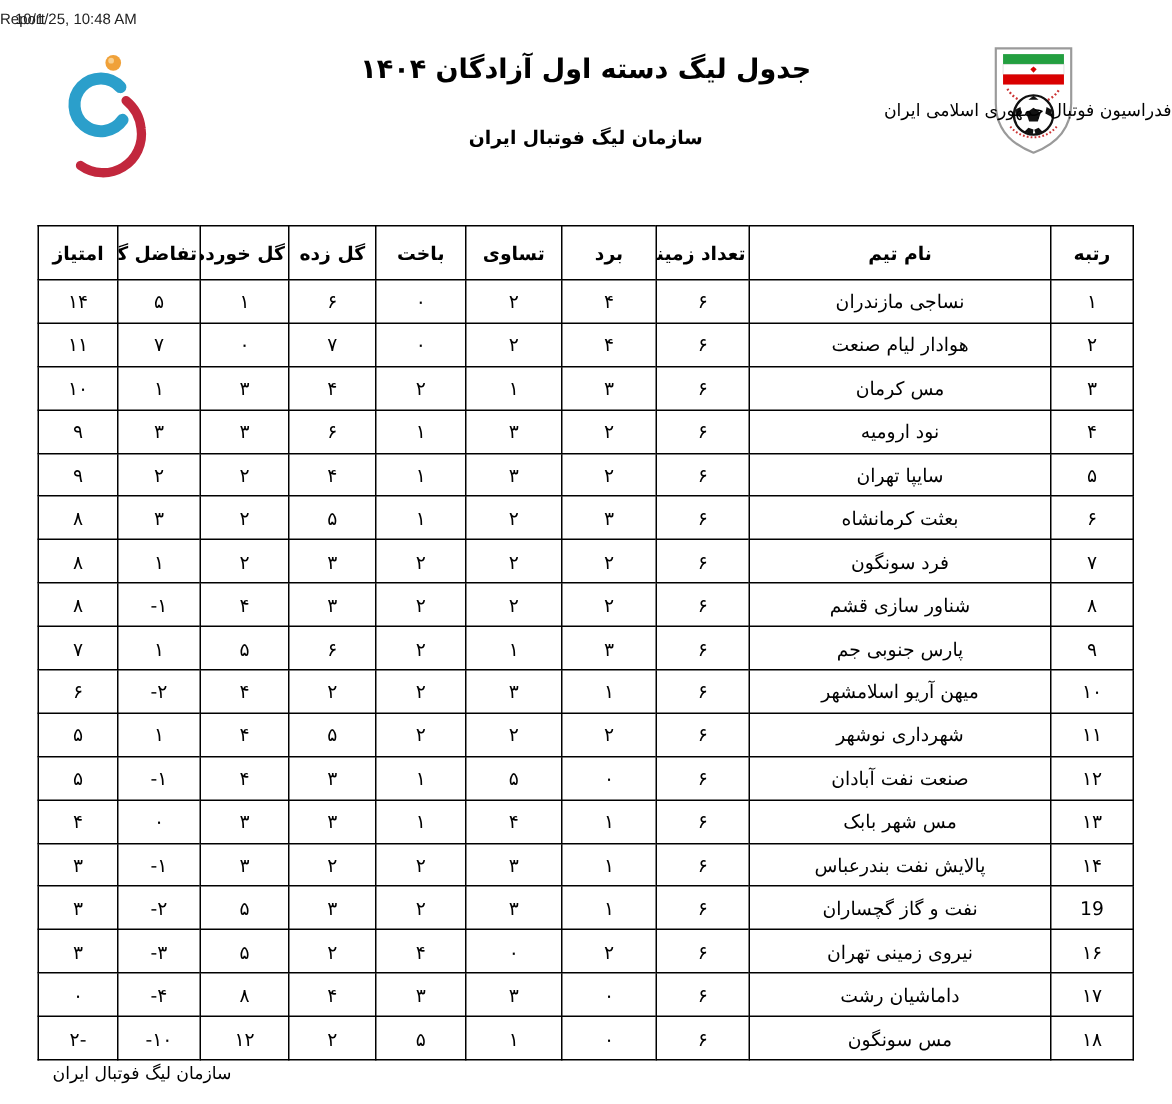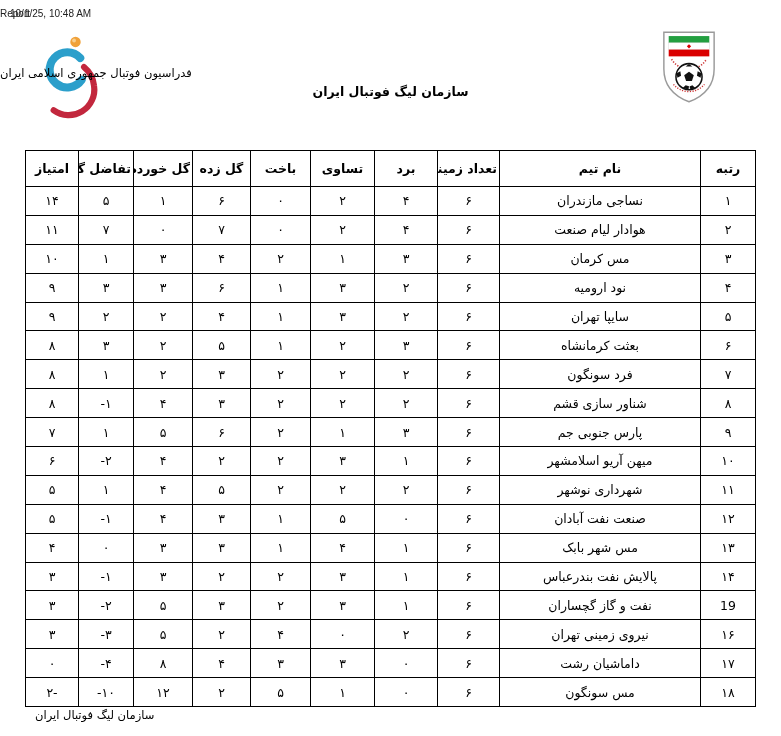--- a/index.html
+++ b/index.html
@@ -26,21 +26,21 @@
     font-family:"Liberation Sans","DejaVu Sans",sans-serif;
   }
   .doc-header { position:absolute; left:0; top:30px; width:100%; height:110px; }
   .doc-title {
     position:absolute; left:0; right:0; top:6px;
     text-align:center; direction:rtl;
     font-size:18px; font-weight:bold;
   }
   .doc-subtitle {
     position:absolute; left:0; right:0; top:36px;
-    text-align:left; direction:rtl;
+    text-align:right; direction:rtl;
     font-size:11.5px; font-weight:normal;
   }
   .doc-org {
     position:absolute; left:0; right:0; top:54px;
     text-align:center; direction:rtl;
     font-size:12.5px; font-weight:bold;
   }
   .logo-left  { position:absolute; left:28px;  top:2px; width:76px; height:92px; }
   .logo-right { position:absolute; left:660px; top:0px; width:58px; height:74px; }
 
@@ -106,20 +106,21 @@
         <polygon points="30,43 35,46.5 33,52.5 27,52.5 25,46.5" fill="#111"></polygon>
         <polygon points="30,34.8 33.5,37.5 26.5,37.5" fill="#111"></polygon>
         <polygon points="17.2,44.5 21,42.5 21.8,47 18,49" fill="#111"></polygon>
         <polygon points="42.8,44.5 39,42.5 38.2,47 42,49" fill="#111"></polygon>
         <polygon points="23.5,59.8 26.5,56.8 30,58 29.5,61.3" fill="#111"></polygon>
         <polygon points="36.5,59.8 33.5,56.8 30.5,58.2 31.5,61.3" fill="#111"></polygon>
         <path d="M14 56 A21 21 0 0 0 46 56" stroke="#cc3333" stroke-width="1.4" fill="none" stroke-dasharray="1.2 1.5"></path>
       </svg>
     </div>
 
+    <div class="doc-title">جدول لیگ دسته اول آزادگان ۱۴۰۴</div>
     <div class="doc-subtitle">فدراسیون فوتبال جمهوری اسلامی ایران</div>
     <div class="doc-org">سازمان لیگ فوتبال ایران</div>
   </div>
 
   <table class="league-table">
     <colgroup>
       <col style="width:55px">
         <col style="width:201px">
         <col style="width:62px">
       <col style="width:63px">

